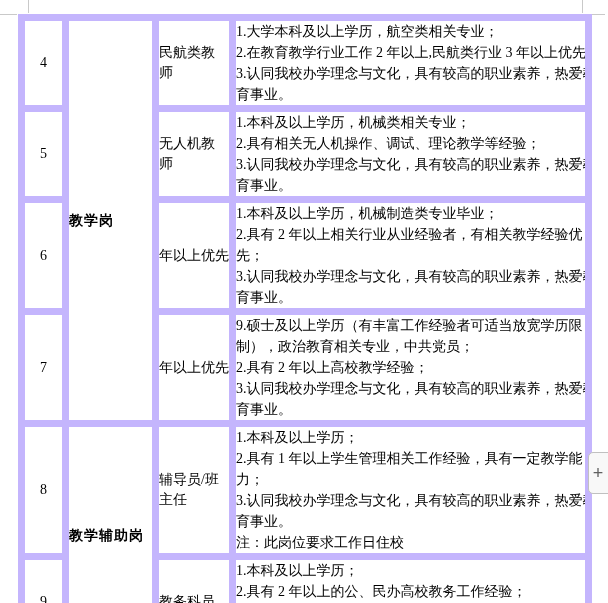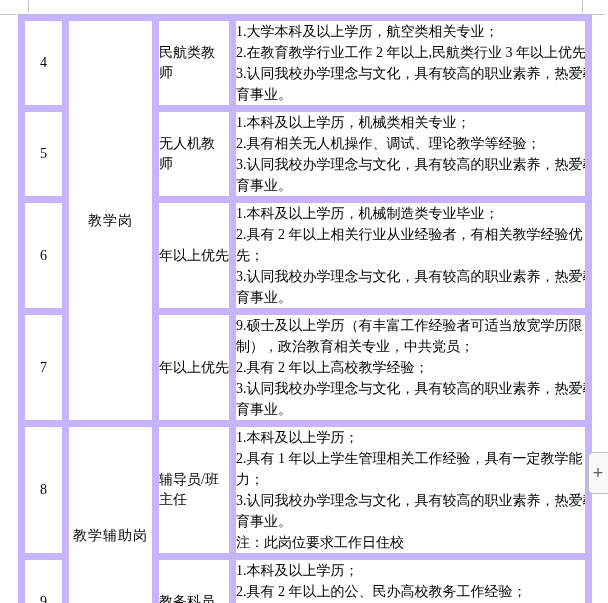--- a/index.html
+++ b/index.html
@@ -25,22 +25,22 @@
   }
   table.doc td{
     border:7px solid #c4b5fd;
     padding:0;
     font-size:14px;
     vertical-align:middle;
     overflow:hidden;
   }
   td.no{text-align:center;}
   td.grp{
-    text-align:center;
-    font-weight:normal;
+    text-align:left;
+    font-weight:bold;
     font-size:15px;
     letter-spacing:1px;
   }
   td.pos{
     text-align:left;
     white-space:pre-line;
     line-height:20px;
   }
   td.req{
     text-align:left;

